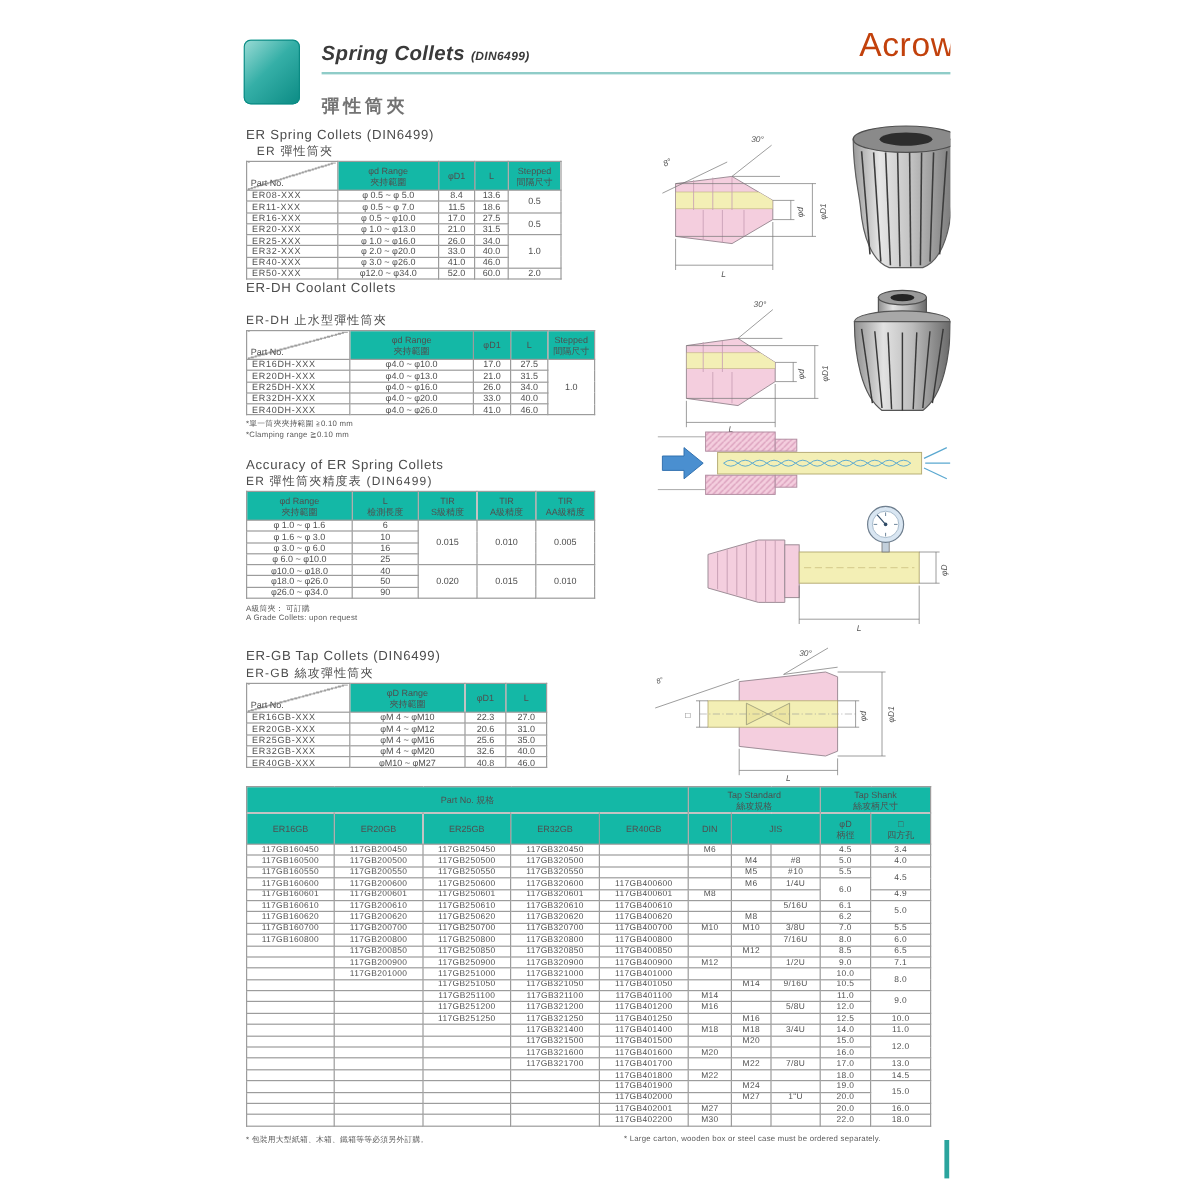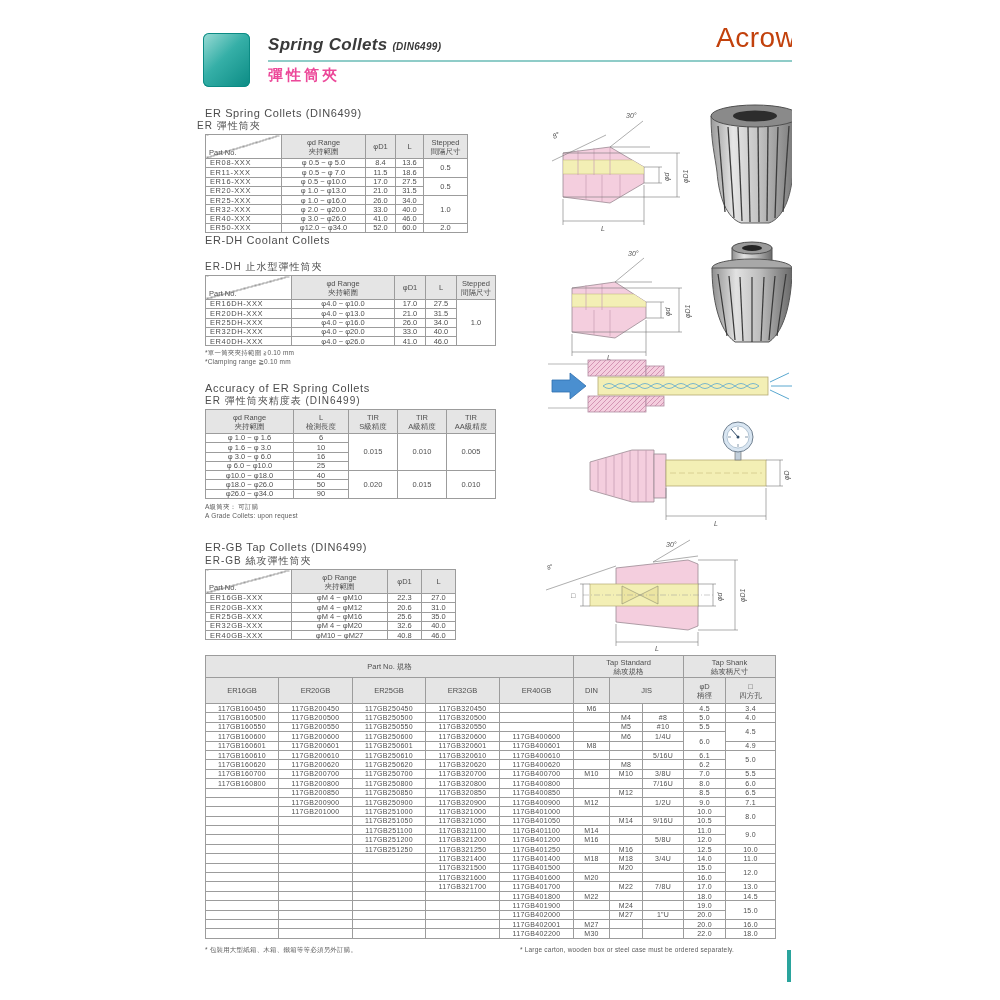--- a/index.html
+++ b/index.html
@@ -4,30 +4,30 @@
 <style>
   html,body{margin:0;padding:0;background:#fff;}
   .page{position:relative;width:792px;height:1000px;background:#ffffff;font-family:"Liberation Sans",sans-serif;color:#4a4a4a;overflow:hidden;}
   .abs{position:absolute;}
   
   .logo{left:203px;top:33px;width:47px;height:54px;border-radius:6px;
         background:linear-gradient(135deg,#9cdcd6 0%,#35afa7 45%,#0b8b84 100%);box-shadow:0 0 0 1px #0b8b84 inset;}
   .title{left:268px;top:35px;font-size:17px;font-weight:bold;font-style:italic;color:#3a3a3a;letter-spacing:0.3px;}
   .title .din{font-size:10px;}
   .rule{left:268px;top:60px;width:550px;height:2px;background:#8fccc8;}
-  .subtitle{left:268px;top:66px;font-size:15px;font-weight:bold;color:#ec4899;letter-spacing:3px;}
+  .subtitle{left:268px;top:79px;font-size:15px;font-weight:bold;color:#737373;letter-spacing:3px;}
   .brand{left:716px;top:22px;font-size:28px;color:#c2410c;letter-spacing:0.5px;}
   
   .sec-en{font-size:11px;color:#4c4c4c;letter-spacing:0.6px;}
   .sec-zh{font-size:10px;color:#4c4c4c;letter-spacing:1px;}
   .note{font-size:6.5px;color:#5a5a5a;letter-spacing:0.2px;}
   
   table{border-collapse:collapse;table-layout:fixed;}
   .tbl th,.tbl td{border:1px solid #9c9c9c;font-weight:normal;color:#4f4f4f;text-align:center;padding:0;overflow:hidden;white-space:pre-line;}
-  .tbl th{font-size:7.5px;line-height:1.2;background:#e5e5e5;}
+  .tbl th{font-size:7.5px;line-height:1.2;background:#14b8a6;}
   .tbl td{font-size:7.5px;line-height:1;}
   .tbl tbody tr{height:9.3px;}
   .tbl thead tr{height:24px;}
   .lead tbody td:first-child{text-align:left;padding-left:4px;letter-spacing:0.6px;}
   th.diag{background:linear-gradient(to bottom right,transparent 47%,#9c9c9c 47%,#9c9c9c 50%,transparent 50%);
           text-align:left;vertical-align:bottom;padding:0 0 1px 3px;}
   .parts td{font-size:7px;letter-spacing:0.3px;}
   .parts tbody tr{height:9.4px;}
   .parts thead tr.h1{height:22px;}
   .parts thead tr.h2{height:26px;}
@@ -46,21 +46,21 @@
   <div class="abs logo"></div>
   <div class="abs title">
     <span>Spring Collets</span>
     <span class="din">(DIN6499)</span>
   </div>
   <div class="abs rule"></div>
   <div class="abs subtitle">彈性筒夾</div>
   <div class="abs brand">Acrow</div>
 
   <div class="abs sec-en" style="left:205px;top:107px;">ER Spring Collets (DIN6499)</div>
-  <div class="abs sec-zh" style="left:197px;top:119px;text-align:center;">ER 彈性筒夾</div>
+  <div class="abs sec-zh" style="left:214px;top:119px;text-align:center;">ER 彈性筒夾</div>
   <table class="abs tbl lead" style="left:205px;top:134px;width:262px;">
     <colgroup>
         <col style="width:76px">
         <col style="width:84px">
         <col style="width:30px">
         <col style="width:28px">
         <col style="width:44px">
       </colgroup>
     <thead>
       <tr>

